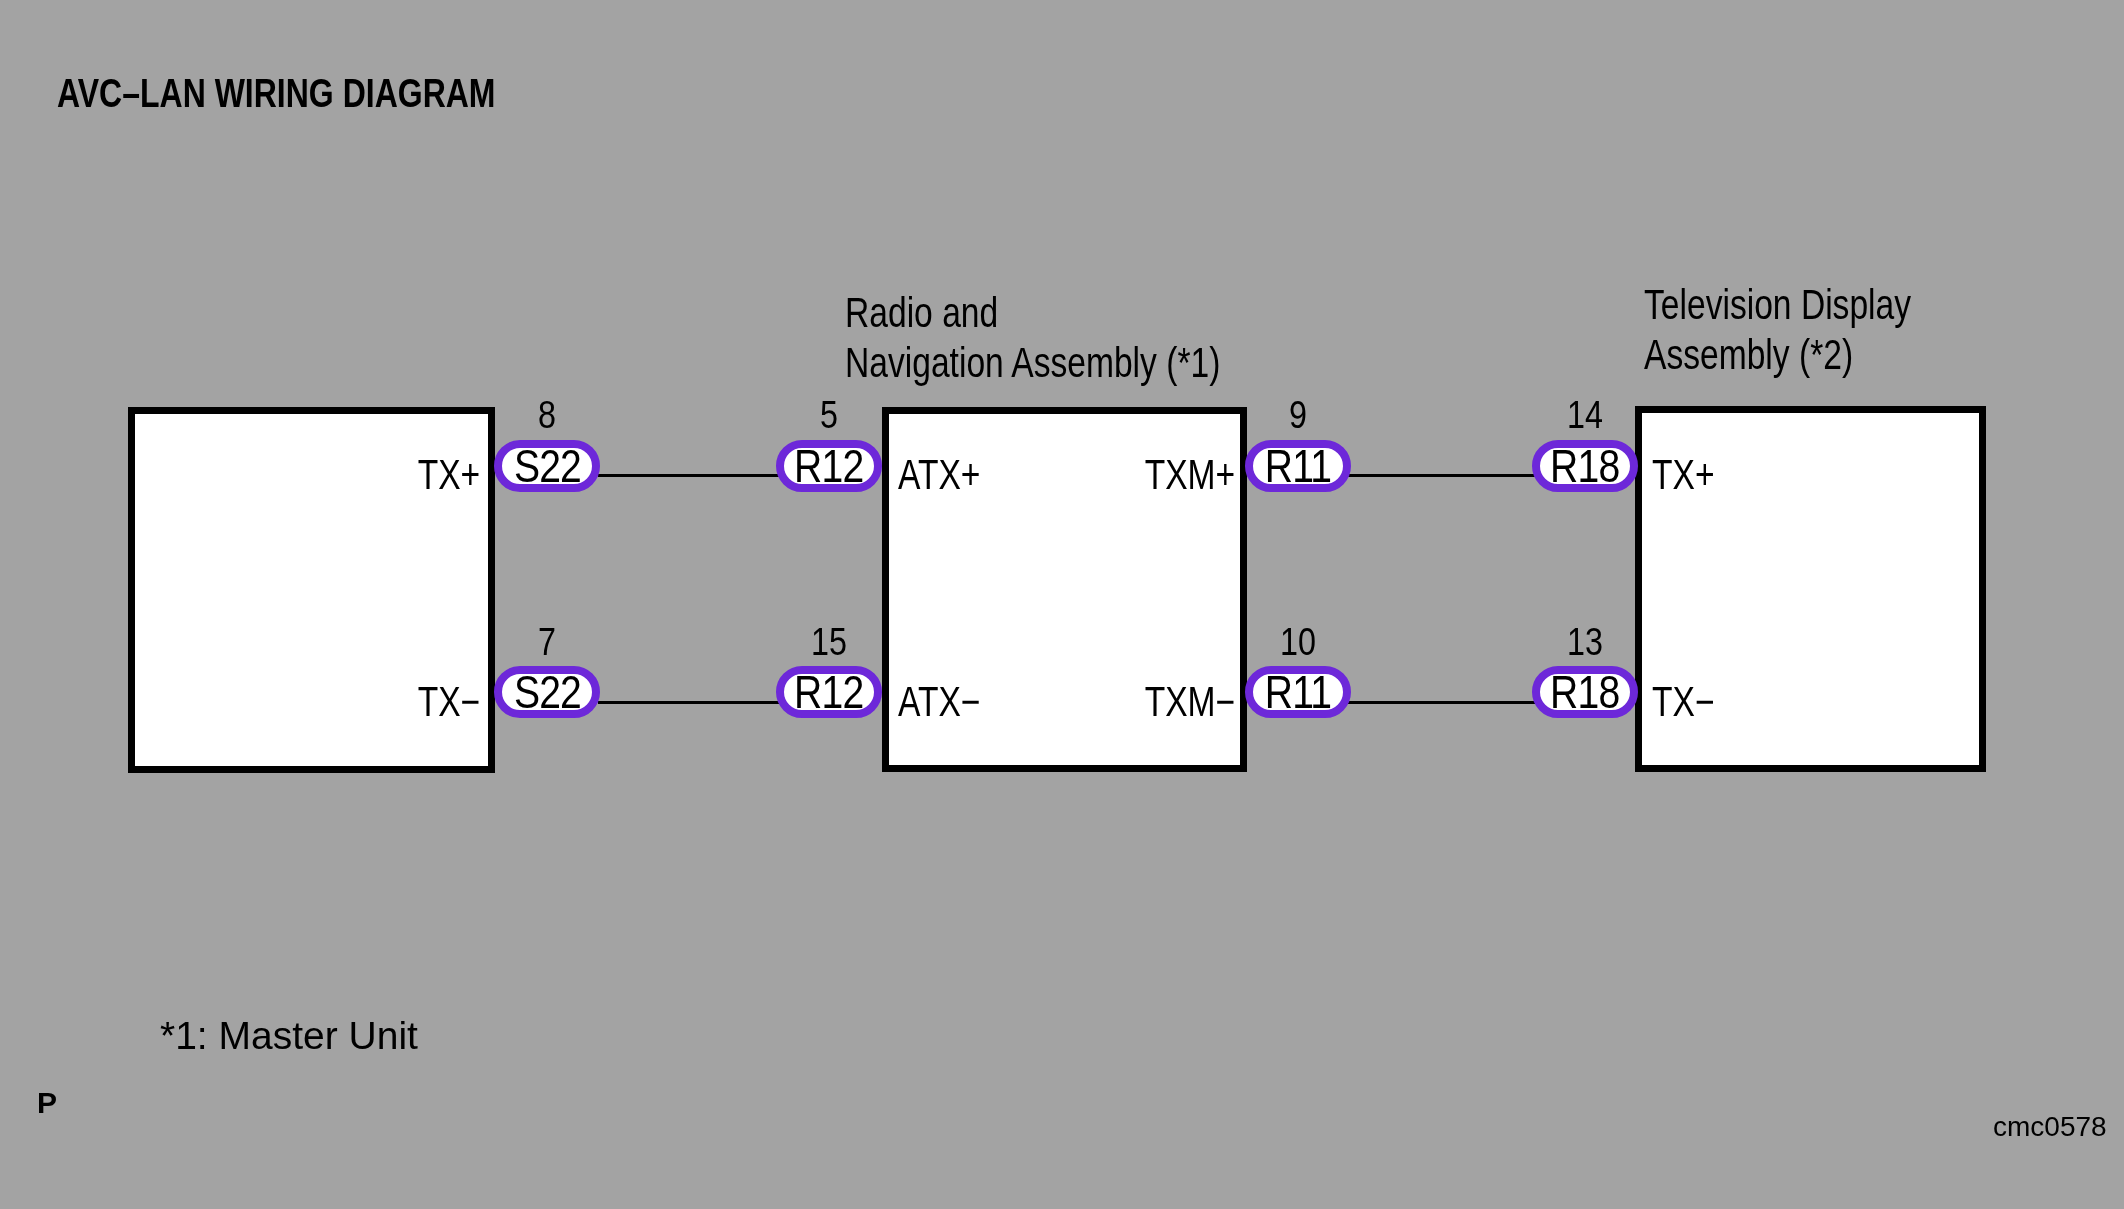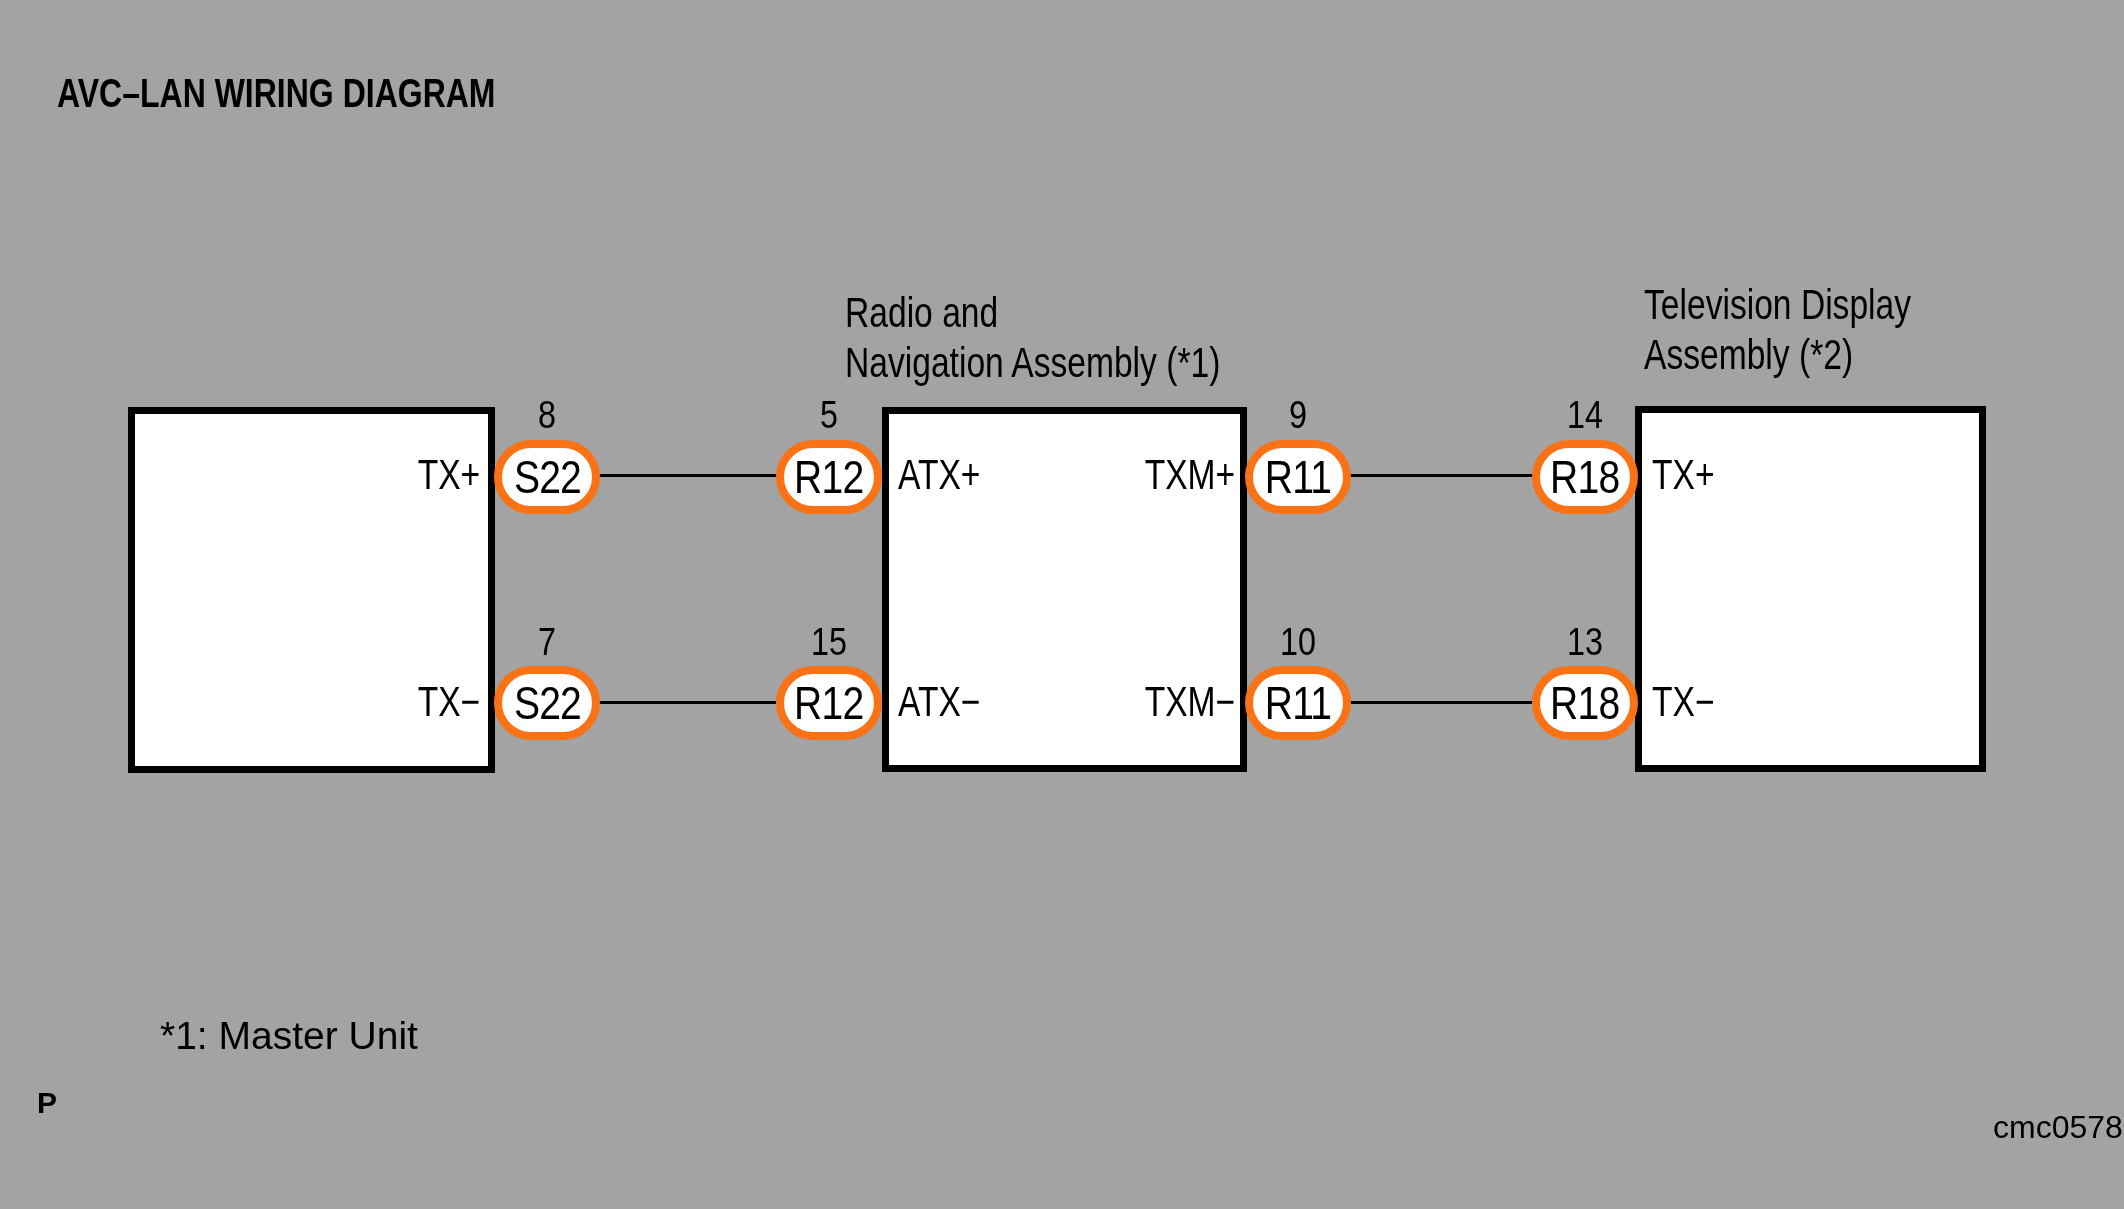--- a/index.html
+++ b/index.html
@@ -9,32 +9,32 @@
     background:#a3a3a3; color:#000000;
     font-family:"Liberation Sans","DejaVu Sans",sans-serif;
     overflow:hidden;
   }
   .abs { position:absolute; }
   .title { font-size:40px; font-weight:bold; line-height:40px; white-space:nowrap; }
   .hdr-line { font-size:42px; line-height:50px; white-space:nowrap; }
   .sig { font-size:42px; line-height:42px; white-space:nowrap; }
   .box { border:7px solid #000; background:#ffffff; z-index:0; }
   .oval {
-    width:106px; height:74px; border:8px solid #f97316; border-radius:37px;
+    width:106px; height:52px; border:8px solid #6d28d9; border-radius:37px;
     background:#ffffff; display:flex; align-items:center; justify-content:center;
     z-index:2;
   }
   .oval-label { font-size:46px; line-height:46px; letter-spacing:-1px;
     transform:scaleX(0.85); transform-origin:50% 50%; }
   .pin-num { width:106px; text-align:center; font-size:38px; line-height:38px;
     transform:scaleX(0.85); transform-origin:50% 50%; z-index:3; }
   .wire { height:3px; background:#000; z-index:1; }
   .legend-line { font-size:39px; line-height:53px; white-space:nowrap; }
   .pmark { font-size:30px; font-weight:bold; line-height:30px; }
-  .figcode { font-size:32px; line-height:24px; }
+  .figcode { font-size:28px; line-height:24px; }
   .sxl { transform:scaleX(0.8); transform-origin:0 50%; }
   .sxr { transform:scaleX(0.8); transform-origin:100% 50%; }
 </style>
 </head>
 <body>
 
 <div class="canvas">
 
   <div class="abs title sxl" style="left:57px; top:73px;">AVC–LAN WIRING DIAGRAM</div>
 

